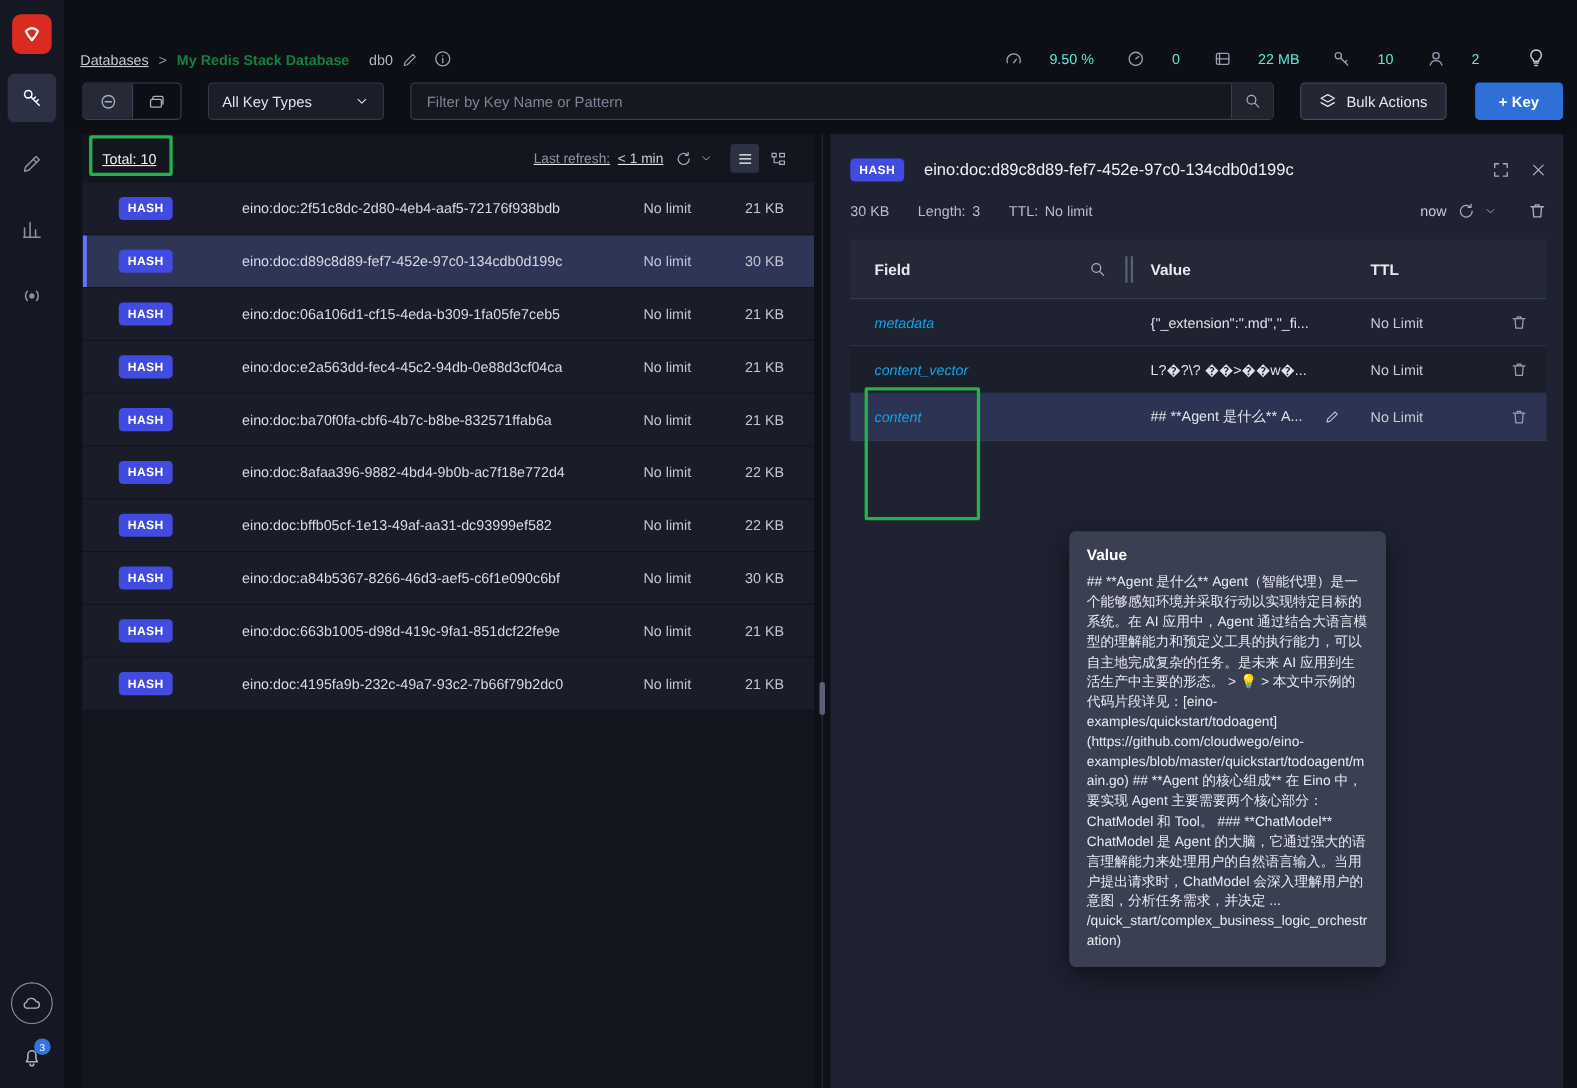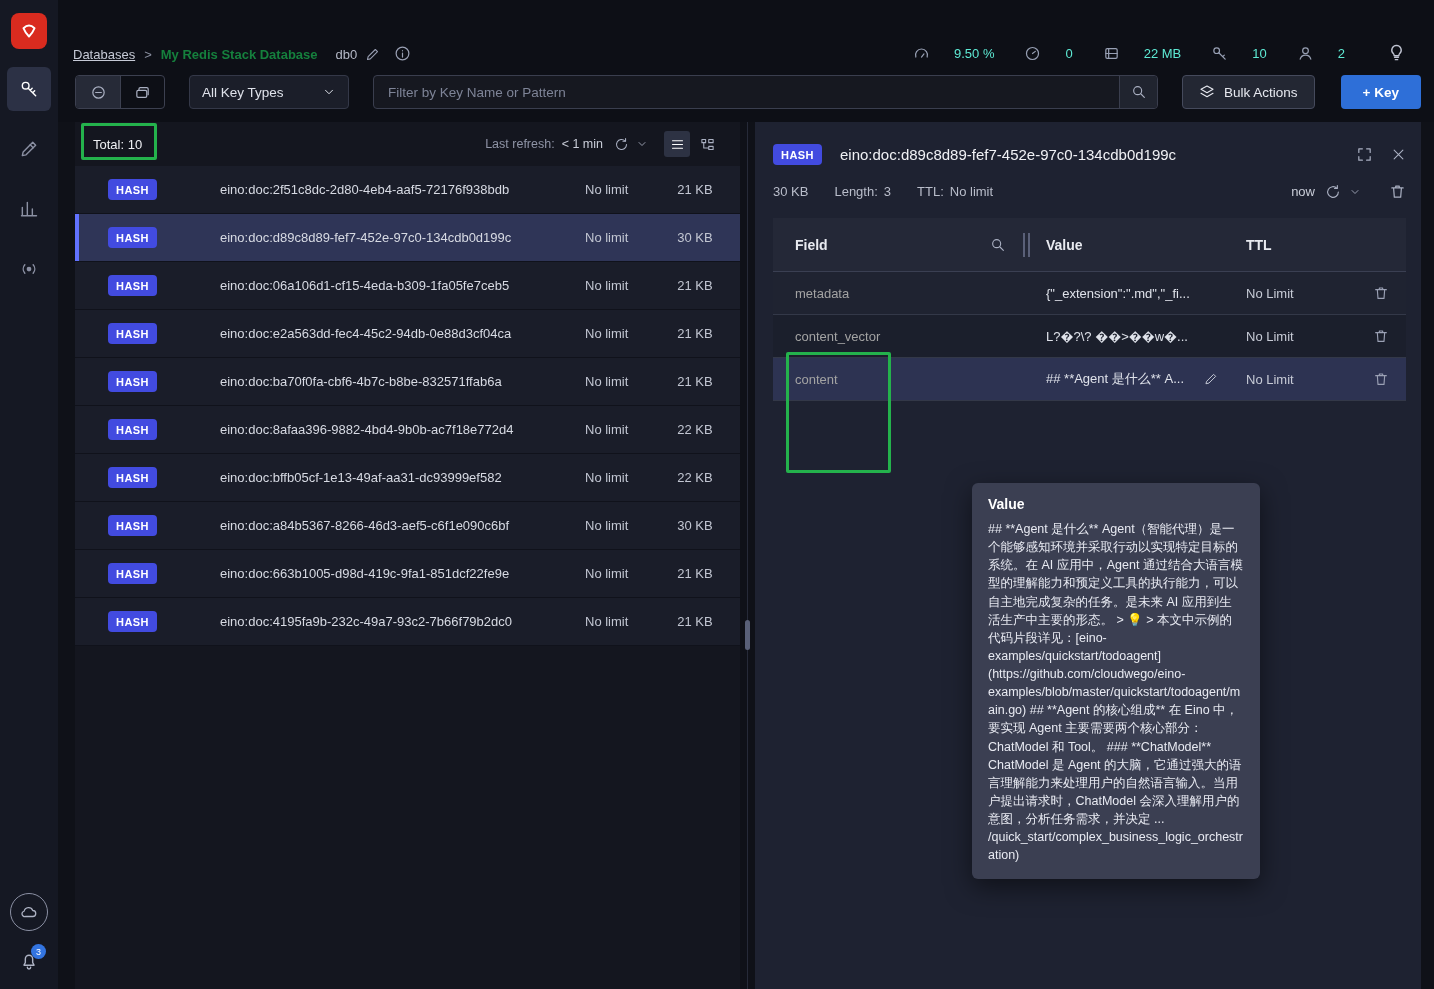--- a/index.html
+++ b/index.html
@@ -40,21 +40,21 @@
   .searchwrap { flex:1; height:34px; background:#161820; border:1px solid #3a3e4e; border-radius:4px; display:flex; align-items:stretch; }
   .searchwrap input { flex:1; background:transparent; border:none; outline:none; color:#dfe2ea; font-size:13.5px; padding:0 14px; font-family:"Liberation Sans",sans-serif; }
   .searchwrap input::placeholder { color:#7e8497; }
   .searchbtn { width:38px; display:flex; align-items:center; justify-content:center; color:#aab0c2; border-left:1px solid #3a3e4e; background:#20242f; border-radius:0 4px 4px 0; cursor:pointer; }
   .bulkbtn { height:34px; padding:0 16px; background:#232733; border:1px solid #454a5c; border-radius:4px; display:flex; align-items:center; gap:9px; color:#e6e8ef; font-size:13.5px; cursor:pointer; }
   .addkeybtn { height:34px; padding:0 22px; background:#2e6fd8; border:none; border-radius:4px; color:#ffffff; font-size:13.5px; font-weight:700; cursor:pointer; margin-left:2px; }
 
   
   .main { position:absolute; left:58px; top:122px; right:0; bottom:0; display:flex; background:#0f1118; }
   .keylist { width:682px; padding-left:17px; background:#0f1118; display:flex; flex-direction:column; }
-  .listhead { height:44px; display:flex; align-items:center; padding:0 20px 0 8px; background:#14161f; }
+  .listhead { height:44px; display:flex; align-items:center; padding:0 20px 0 8px; background:#14161f;text-decoration:underline; }
   .total { color:#f0f1f5; font-size:13px; font-weight:400; padding:6px 10px; }
   .refreshblock { margin-left:auto; display:flex; align-items:center; gap:7px; color:#8f94a6; font-size:12.5px; }
   .refreshval { color:#c9cdd8; }
   .viewbtns { display:flex; gap:4px; margin-left:16px; }
   .viewbtn { width:26px; height:26px; border-radius:3px; display:flex; align-items:center; justify-content:center; color:#aab0c2; cursor:pointer; }
   .viewbtn.active { background:#2d3243; color:#fff; }
   .rows { background:#14161f; flex:1; }
   .krow { height:48px; display:flex; align-items:center; padding:0 20px 0 33px; border-bottom:1px solid #10121b; background:#1a1d29; cursor:pointer; }
   .krow.selected { background:#2f3557; box-shadow:inset 4px 0 0 #6172ff; }
   .badge { display:inline-flex; align-items:center; justify-content:center; width:49px; height:21px; border-radius:4px; background:#424be0; color:#fff; font-size:11px; font-weight:700; letter-spacing:.4px; flex:none; }
@@ -85,21 +85,21 @@
   .dtable { margin-top:18px; }
   .thead { height:54px; display:flex; align-items:center; background:#242837; border-bottom:1px solid #3a3f52; font-size:14px; font-weight:700; color:#e8eaf0; position:relative; }
   .th-field { width:253px; display:flex; align-items:center; padding-left:22px; }
   .th-field .fsearch { margin-left:auto; margin-right:20px; color:#aab0c2; cursor:pointer; display:flex; }
   .coldivider { position:absolute; left:250px; top:15px; height:24px; width:7px; border-left:2px solid #5a6078; border-right:2px solid #5a6078; cursor:col-resize; }
   .th-value { width:198px; padding-left:20px; }
   .th-ttl { width:132px; padding-left:22px; }
   .trow { height:43px; display:flex; align-items:center; border-bottom:1px solid #333848; font-size:13px; background:#1f2331; }
   .trow.alt { background:#1b1f2c; }
   .trow.selected { background:#2d3352; }
-  .td-field { width:253px; padding-left:22px; color:#a3a3a3; }
+  .td-field { width:253px; padding-left:22px; color:#0ea5e9;font-style:italic; }
   .td-value { width:198px; padding-left:20px; color:#dfe2ea; white-space:nowrap; overflow:hidden; text-overflow:ellipsis; display:flex; align-items:center; }
   .td-value .vtext { flex:1; overflow:hidden; text-overflow:ellipsis; white-space:nowrap; }
   .td-value .editpen { color:#c3c7d4; margin-left:6px; margin-right:6px; cursor:pointer; display:flex; flex:none; }
   .td-ttl { width:132px; padding-left:22px; color:#c7cbd6; }
   .td-act { flex:1; display:flex; justify-content:center; color:#9aa0b4; }
   .td-act .trash { cursor:pointer; display:flex; }
 
   
   .valuetip { position:absolute; left:972px; top:483px; width:288px; background:#3b3f52; border-radius:6px; padding:13px 16px 15px 16px; box-shadow:0 8px 26px rgba(0,0,0,.5); z-index:20; }
   .valuetip h4 { font-size:14px; font-weight:700; color:#ffffff; margin-bottom:8px; }

